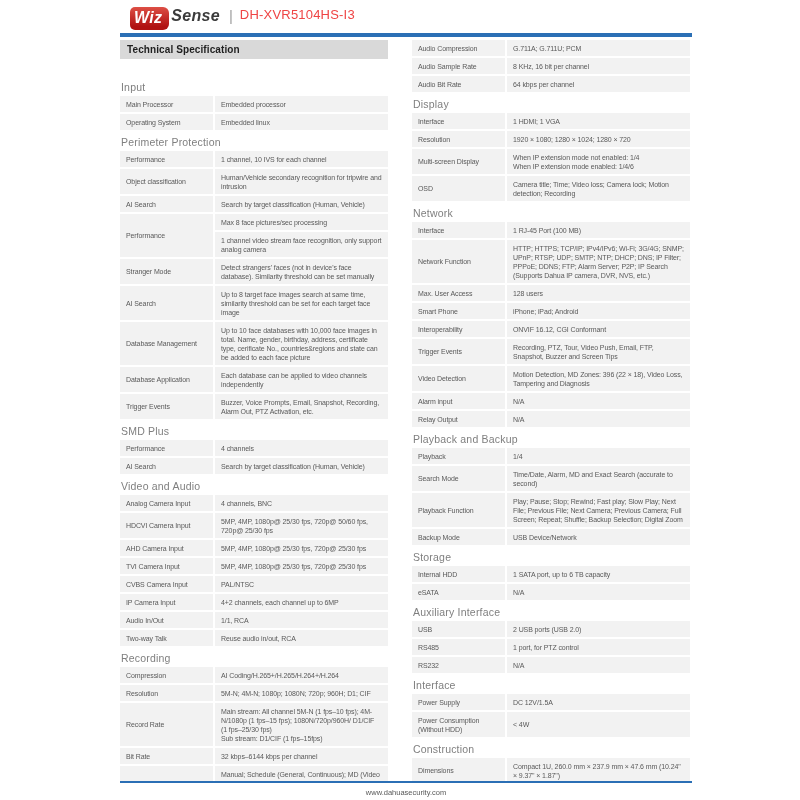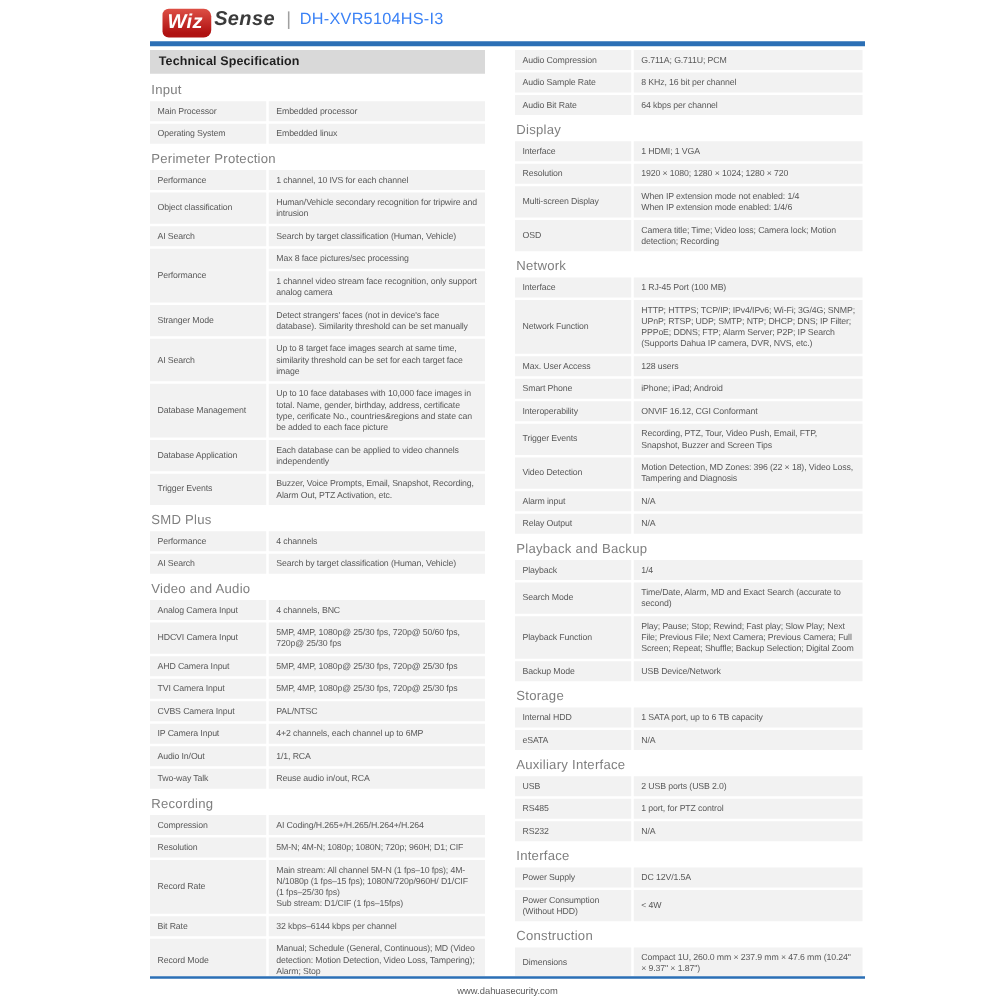--- a/index.html
+++ b/index.html
@@ -9,29 +9,29 @@
   }
   
   .brand{position:absolute;left:120px;top:7px;height:24px;display:flex;align-items:flex-start;margin-left:10px;}
   .wiz-badge{
     display:inline-block;background:linear-gradient(180deg,#dd4f45 0%,#b01212 85%);
     color:#fff;font-style:italic;font-weight:bold;font-size:16px;
     padding:2px 7px 3px 4px;border-radius:5px 6px 6px 5px;letter-spacing:.3px;
   }
   .sense{font-style:italic;font-weight:bold;font-size:16px;color:#3b3b3b;margin-left:2px;letter-spacing:.3px;}
   .brand-sep{color:#a0a0a0;font-size:15px;margin:0 7px 0 9px;font-weight:300;}
-  .model{font-size:13px;color:#3b82f6;letter-spacing:.2px;}
+  .model{font-size:13px;color:#ef4444;letter-spacing:.2px;}
   .top-rule{position:absolute;left:120px;top:33px;width:572px;height:4px;background:#2b6fb5;}
   
   .col{position:absolute;top:40px;}
   .col-left{left:120px;width:268px;}
   .col-right{left:412px;width:278px;}
   .ts-bar{
     background:#d9d9d9;color:#1f1f1f;font-weight:bold;font-size:10px;
-    padding:4px 7px;margin-bottom:3px;letter-spacing:.1px;
+    padding:4px 7px;margin-bottom:18px;letter-spacing:.1px;
   }
   .section-title{color:#7f7f7f;font-size:10.5px;padding:4px 0 3px 1px;letter-spacing:.2px;}
   .spec-row{display:flex;align-items:stretch;gap:2px;margin-bottom:2px;}
   .spec-label{
     width:81px;flex:none;background:#f2f2f2;color:#595959;
     font-size:7px;line-height:9px;letter-spacing:-0.1px;
     padding:3.5px 6px;display:flex;align-items:center;white-space:pre-line;
   }
   .value-stack{flex:1;display:flex;flex-direction:column;gap:2px;}
   .spec-value{

